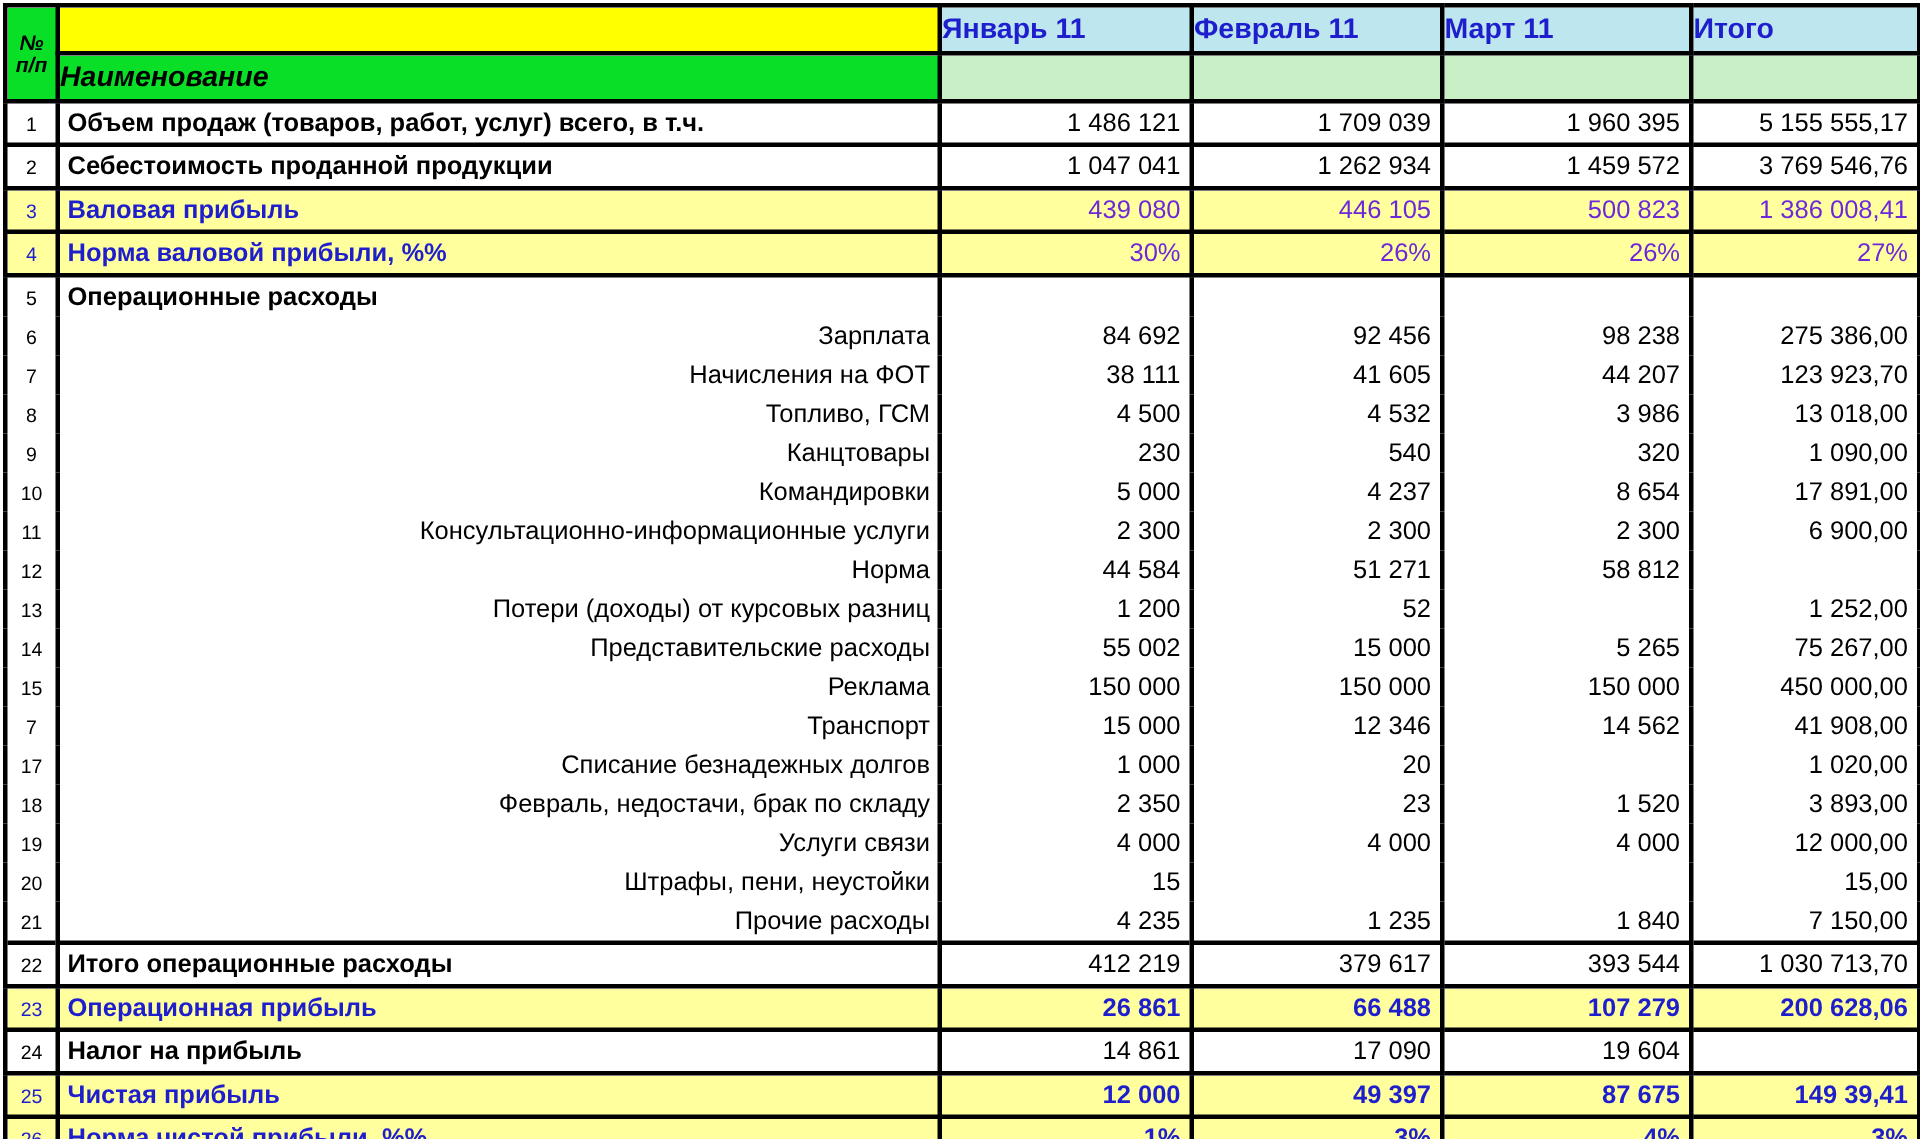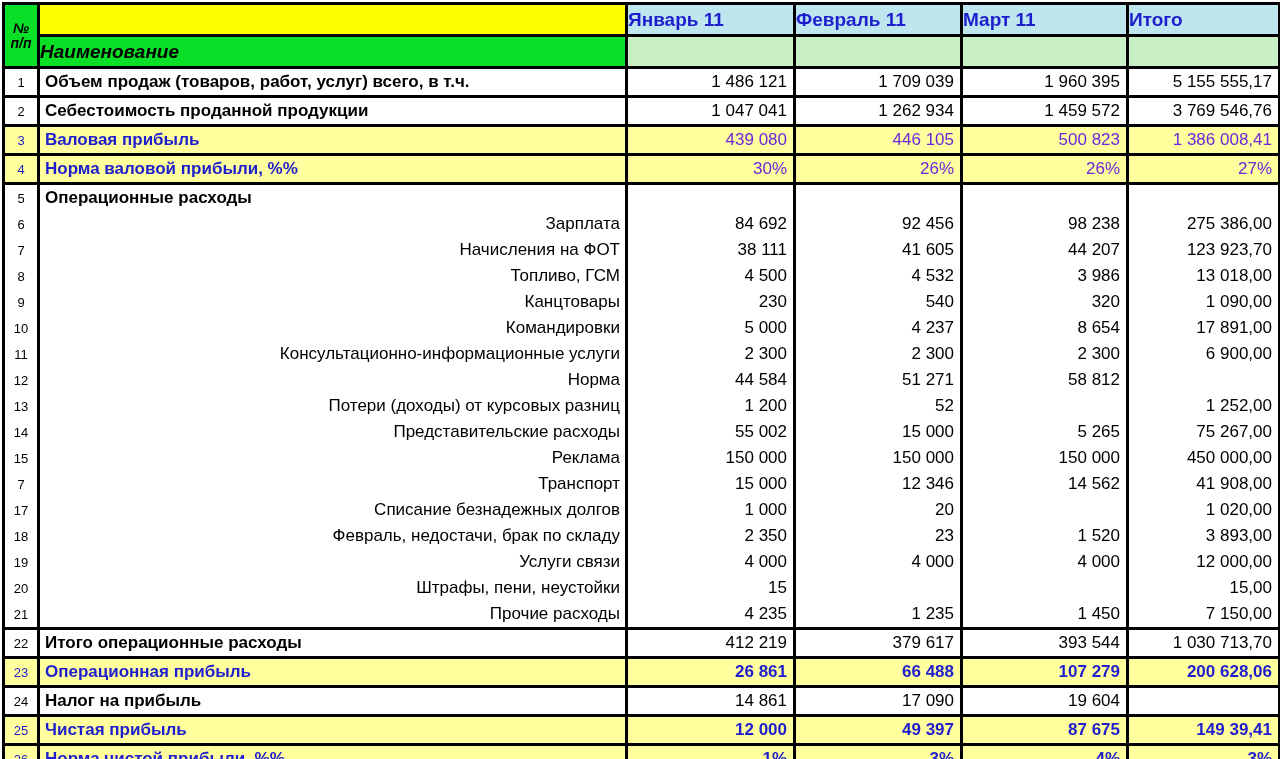--- a/index.html
+++ b/index.html
@@ -232,21 +232,21 @@
           <td class="val">15</td>
           <td class="val"></td>
           <td class="val"></td>
           <td class="val">15,00</td>
         </tr>
         <tr class="item blk">
           <td class="num">21</td>
           <td class="lbl">Прочие расходы</td>
           <td class="val">4 235</td>
           <td class="val">1 235</td>
-          <td class="val">1 450</td>
+          <td class="val">1 840</td>
           <td class="val">7 150,00</td>
         </tr>
         <tr class="total">
           <td class="num">22</td>
           <td class="lbl">Итого операционные расходы</td>
           <td class="val">412 219</td>
           <td class="val">379 617</td>
           <td class="val">393 544</td>
           <td class="val">1 030 713,70</td>
         </tr>

